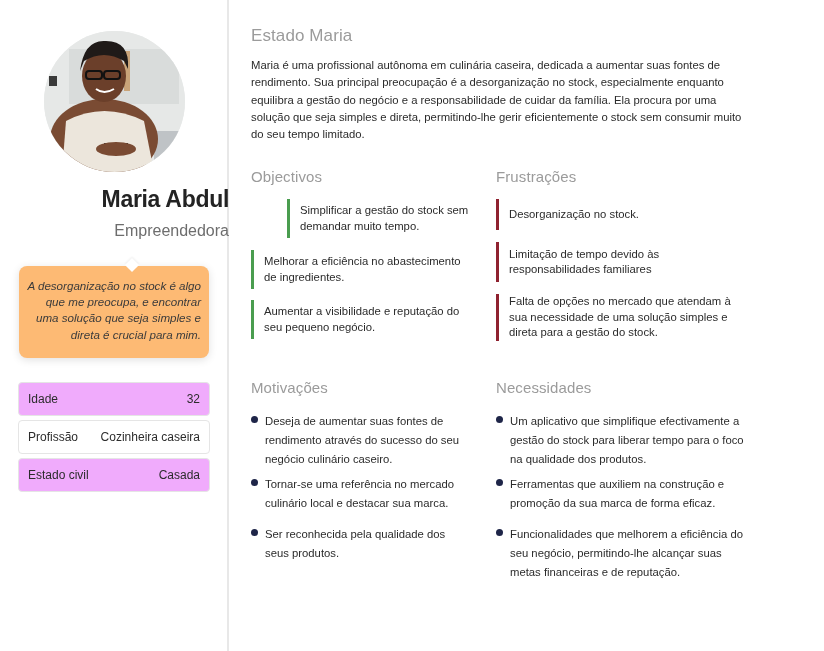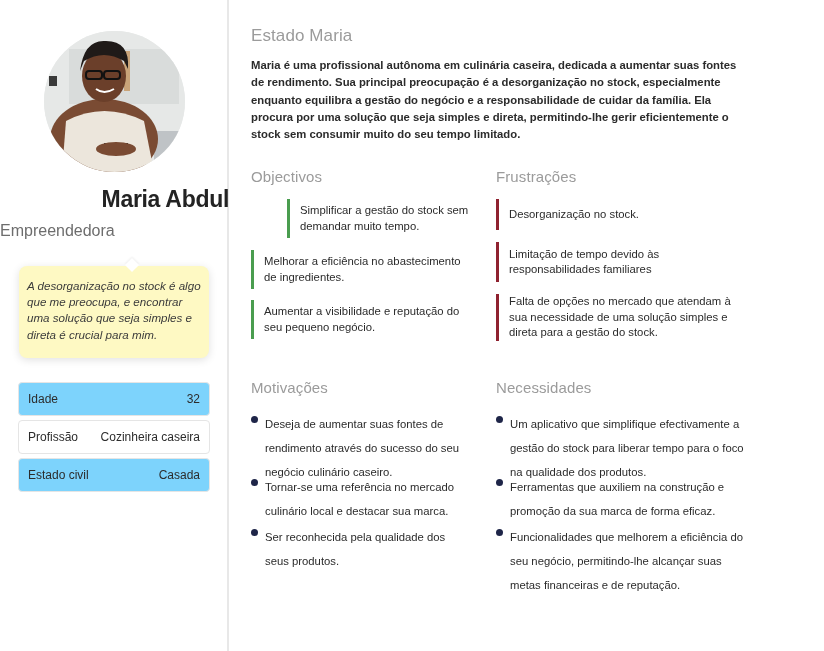--- a/index.html
+++ b/index.html
@@ -13,70 +13,70 @@
     .avatar {
       position: absolute; left: 44px; top: 31px; width: 141px; height: 141px;
       border-radius: 50%; overflow: hidden; background: #e9ebea;
     }
     .avatar svg { width: 100%; height: 100%; display: block; }
     .name {
       position: absolute; left: 0; width: 229px; top: 186px; text-align: right;
       font-size: 23px; font-weight: 600; color: #232323; letter-spacing: -0.3px;
     }
     .role {
-      position: absolute; left: 0; width: 229px; top: 222px; text-align: left;
+      position: absolute; left: 0; width: 229px; top: 222px; text-align: right;
       font-size: 16px; color: #6d6d6d;
     }
     .quote {
       position: absolute; left: 19px; top: 266px; width: 190px; height: 92px;
-      background: #fef9c3; border-radius: 8px;
+      background: #fdba74; border-radius: 8px;
       box-shadow: 0 2px 8px rgba(0,0,0,0.12);
-      padding: 12px 8px; text-align: left;
+      padding: 12px 8px; text-align: right;
       font-size: 11.6px; line-height: 16.2px; font-style: italic; color: #3b3b3b;
     }
     .quote::before {
       content: ""; position: absolute; left: 108px; top: -6px; width: 10px; height: 10px;
       background: #fff; transform: rotate(45deg);
       box-shadow: -1px -1px 2px rgba(0,0,0,0.06);
     }
     .info-list { position: absolute; left: 18px; top: 382px; width: 192px; }
     .info-row {
       display: flex; justify-content: space-between; align-items: center;
       height: 34px; margin-bottom: 4px; padding: 0 9px;
-      border: 1px solid #e5e5e5; border-radius: 4px; background: #7dd3fc;
+      border: 1px solid #e5e5e5; border-radius: 4px; background: #f0abfc;
       font-size: 12px; color: #2c2c2c;
     }
     .info-row:nth-child(2) { background: #ffffff; gap: 16px; }
     .info-row .val { text-align: right; }
 
     .main { position: absolute; left: 251px; top: 0; width: 560px; height: 651px; }
     .section-title {
       font-size: 16px; color: #9b9b9b; font-weight: 500; letter-spacing: 0.1px;
     }
     .about-title { position: absolute; left: 0; top: 26px; font-size: 17px; }
     .about-text {
       position: absolute; left: 0; top: 57px; width: 500px;
-      font-size: 11.3px; line-height: 17.3px; color: #2b2b2b; font-weight: bold;
+      font-size: 11.3px; line-height: 17.3px; color: #2b2b2b;
     }
     .col { position: absolute; width: 235px; }
     .col-left { left: 0; }
     .col-right { left: 245px; width: 260px; }
     .col .section-title { position: absolute; left: 0; top: 0; font-size: 15px; }
 
     .bar-item {
       position: absolute; left: 0; padding-left: 10px;
       border-left: 3px solid #4a9d4f;
       font-size: 11.3px; line-height: 15.5px; color: #2b2b2b;
       display: flex; align-items: center;
     }
     .bar-item.red { border-left-color: #8f2230; }
 
     .bullet-item {
       position: absolute; left: 0; padding-left: 14px;
-      font-size: 11.3px; line-height: 24px; color: #2b2b2b;
+      font-size: 11.3px; line-height: 19px; color: #2b2b2b;
     }
     .bullet-item .dot {
       position: absolute; left: 0; top: 4px; width: 7px; height: 7px;
       border-radius: 50%; background: #1e2548;
     }
   </style>
 </head>
 <body>
 
 <aside class="sidebar">

